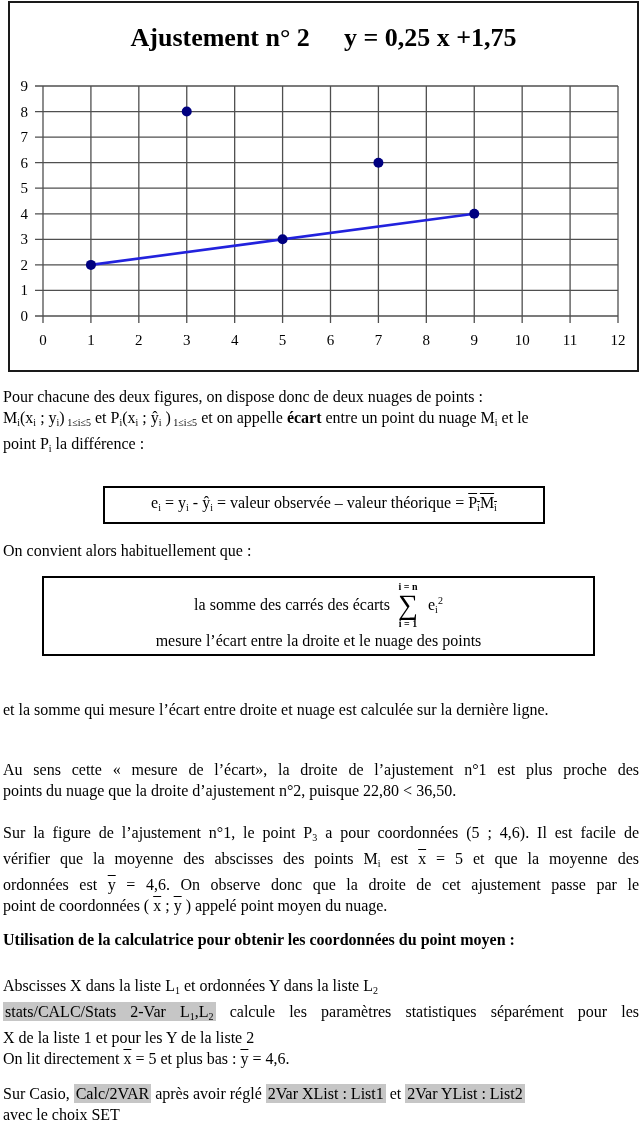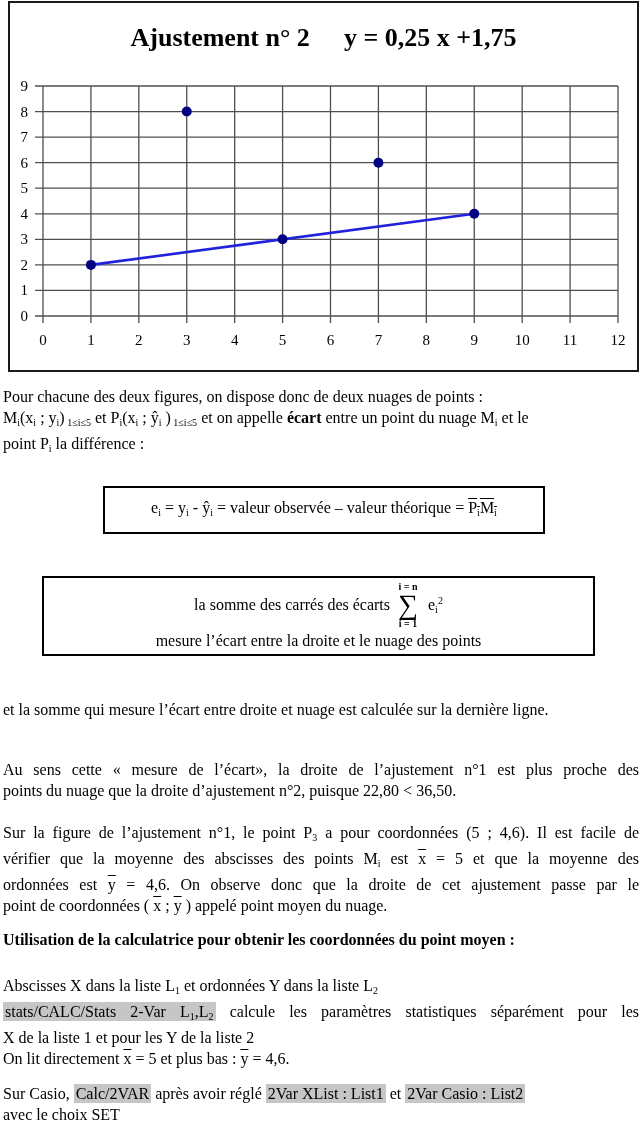--- a/index.html
+++ b/index.html
@@ -16,21 +16,21 @@
   .tb{position:absolute;left:3px;width:636px;}
   .line{line-height:21px;white-space:nowrap;}
   .just{white-space:normal;text-align:justify;text-align-last:justify;}
   .seg-b{font-weight:bold;}
   .seg-sub{font-size:10px;vertical-align:-3px;letter-spacing:0;}
   .seg-sup{font-size:10px;vertical-align:6px;}
   .seg-over{text-decoration:overline;}
   .seg-hlb{background:#c6c6c6;font-weight:normal;padding:1px 2px;}
   
   .fbox{position:absolute;border:2px solid #000;box-sizing:border-box;background:#fff;}
-  .box1{left:103px;top:486px;width:442px;height:48px;display:flex;align-items:center;justify-content:center;}
+  .box1{left:103px;top:486px;width:442px;height:38px;display:flex;align-items:center;justify-content:center;}
   .box2{left:42px;top:576px;width:553px;height:80px;}
   .box2-l1{display:flex;align-items:center;justify-content:center;height:50px;margin-top:2px;}
   .box2-l2{text-align:center;line-height:22px;}
   .sum{display:inline-flex;flex-direction:column;align-items:center;margin:0 10px 0 8px;}
   .sum-limit{font-size:10px;font-weight:bold;line-height:11px;}
   .sum-sym{font-size:28px;line-height:26px;}
   .heading{font-weight:bold;}
 </style>
 </head>
 <body>
@@ -100,20 +100,23 @@
   <div class="tb" style="top:386px">
     <div class="line">Pour chacune des deux figures, on dispose donc de deux nuages de points :</div>
     <div class="line"><span>M</span><span class="seg-sub">i</span><span>(x</span><span class="seg-sub">i</span><span> ; y</span><span class="seg-sub">i</span><span>)</span><span class="seg-sub"> 1≤i≤5</span><span>  et P</span><span class="seg-sub">i</span><span>(x</span><span class="seg-sub">i</span><span> ; </span><span>ŷ</span><span class="seg-sub">i</span><span> )</span><span class="seg-sub"> 1≤i≤5</span><span>  et on appelle </span><span class="seg-b">écart</span><span> entre un point du nuage M</span><span class="seg-sub">i</span><span> et le</span></div>
     <div class="line"><span>point P</span><span class="seg-sub">i</span><span> la différence :</span></div>
   </div>
 
   <div class="fbox box1">
     <div class="line"><span>e</span><span class="seg-sub">i</span><span> = y</span><span class="seg-sub">i</span><span> - </span><span>ŷ</span><span class="seg-sub">i</span><span> = valeur observée – valeur théorique = </span><span class="seg-over"><span>P</span><span class="seg-sub">i</span><span>M</span><span class="seg-sub">i</span></span></div>
   </div>
 
+  <div class="tb" style="top:540px">
+    <div class="line">On convient alors habituellement que :</div>
+  </div>
 
   <div class="fbox box2">
     <div class="box2-l1">
       <span>la somme des carrés des écarts</span>
       <span class="sum">
         <span class="sum-limit">i = n</span>
         <span class="sum-sym">∑</span>
         <span class="sum-limit">i = 1</span>
       </span>
       <span><span>e</span><span class="seg-sub">i</span><span class="seg-sup">2</span></span>
@@ -142,17 +145,17 @@
   </div>
 
   <div class="tb" style="top:975px">
     <div class="line"><span>Abscisses X dans la liste L</span><span class="seg-sub">1</span><span> et ordonnées Y dans la liste L</span><span class="seg-sub">2</span></div>
     <div class="line just"><span class="seg-hlb"><span>stats/CALC/Stats 2-Var L</span><span class="seg-sub">1</span><span>,L</span><span class="seg-sub">2</span></span><span> calcule les paramètres statistiques séparément pour les</span></div>
     <div class="line">X de la liste 1 et pour les Y de la liste 2</div>
     <div class="line"><span>On lit directement </span><span class="seg-over">x</span><span> = 5 et plus bas : </span><span class="seg-over">y</span><span> = 4,6.</span></div>
   </div>
 
   <div class="tb" style="top:1083px">
-    <div class="line"><span>Sur Casio,  </span><span class="seg-hlb">Calc/2VAR</span><span> après avoir réglé </span><span class="seg-hlb">2Var XList : List1</span><span> et </span><span class="seg-hlb">2Var Casio : List2</span></div>
+    <div class="line"><span>Sur Casio,  </span><span class="seg-hlb">Calc/2VAR</span><span> après avoir réglé </span><span class="seg-hlb">2Var XList : List1</span><span> et </span><span class="seg-hlb">2Var YList : List2</span></div>
     <div class="line">avec le choix SET</div>
   </div>
 
 </div>
 
 </body></html>

